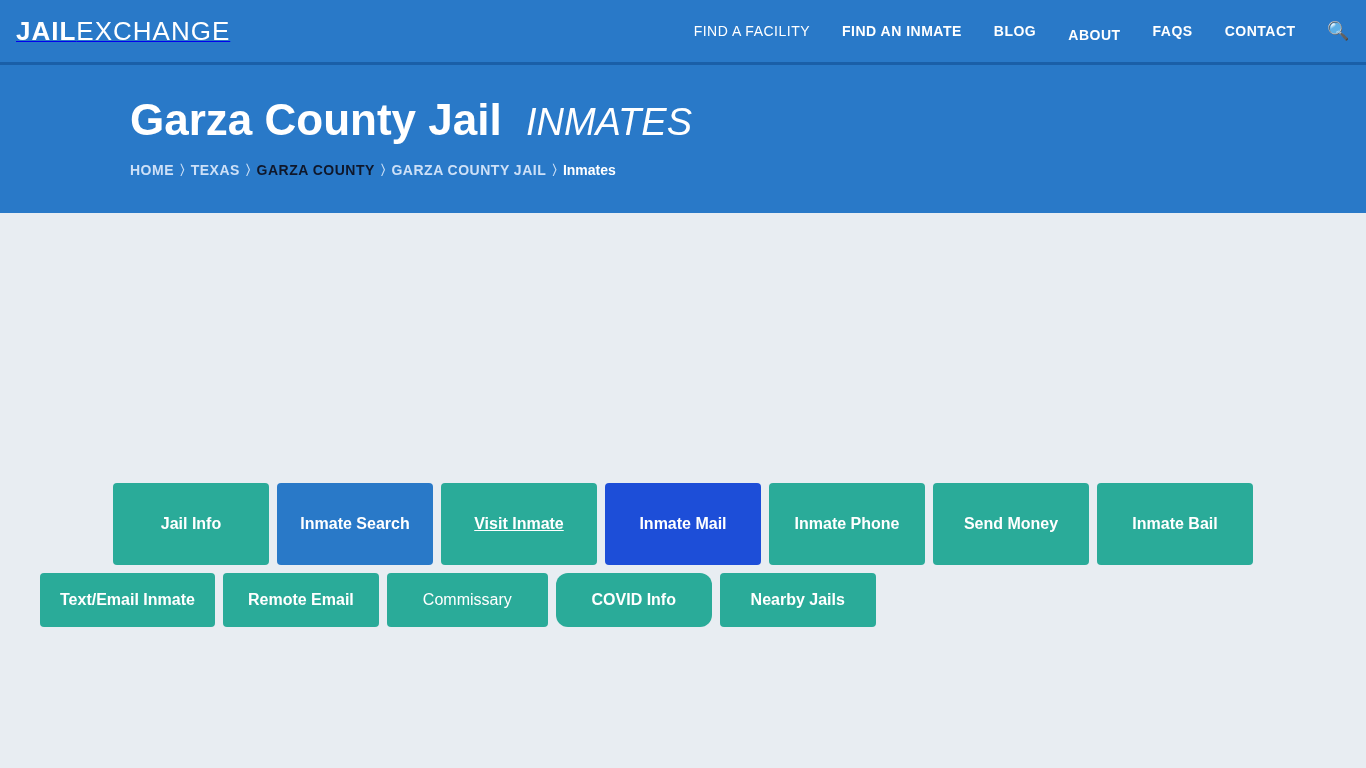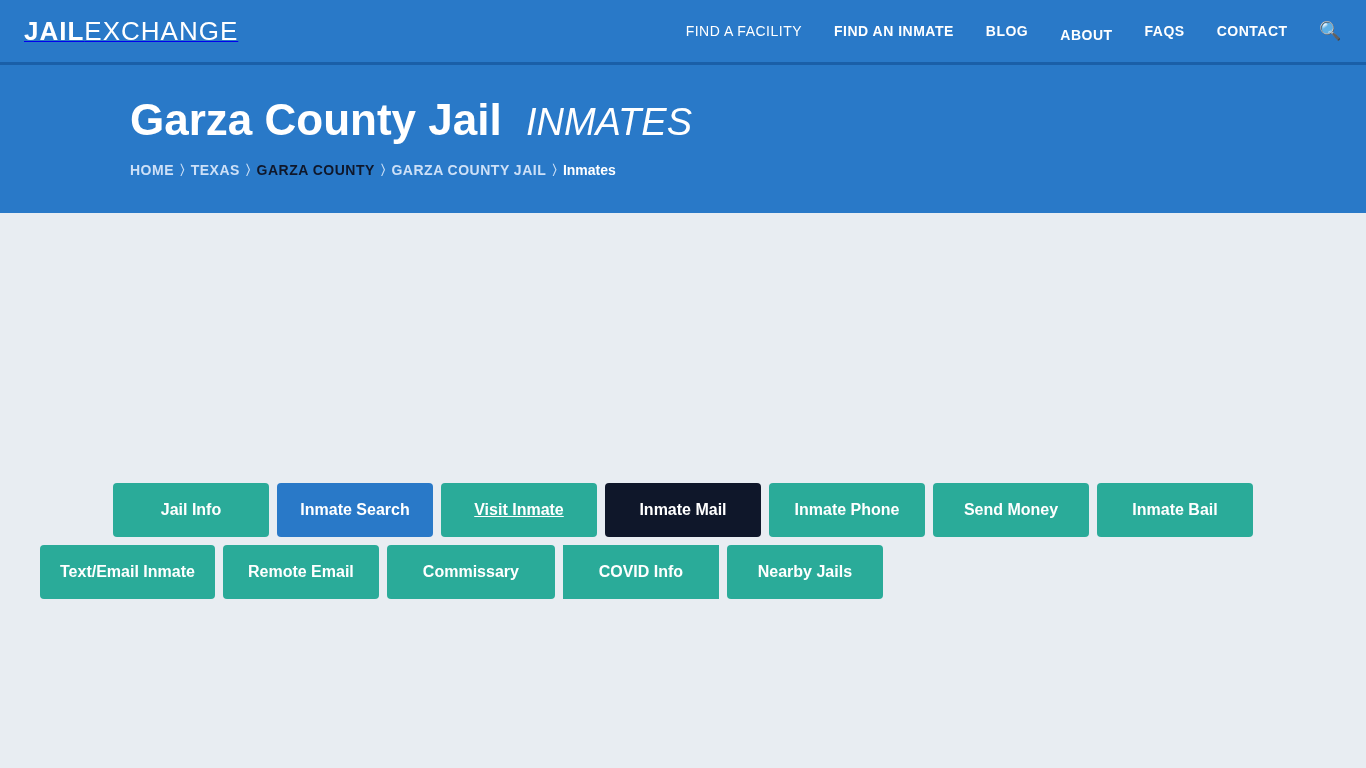--- a/index.html
+++ b/index.html
@@ -11,21 +11,21 @@
     body {
       font-family: Arial, Helvetica, sans-serif;
       background-color: #e8edf2;
       min-height: 768px;
       width: 1366px;
     }
 
     
     header {
       background-color: #2979c8;
-      padding: 0 24px;
+      padding: 0 16px;
       height: 65px;
       display: flex;
       align-items: center;
       justify-content: space-between;
       border-bottom: 3px solid #1a5fa8;
     }
 
     nav {
       display: flex;
       align-items: center;
@@ -80,26 +80,26 @@
 </div>
 
 <div style="background-color:#e8edf2; padding:20px 40px 60px 40px; min-height:480px;">
 
   <div style="height:250px;"></div>
 
   <div style="display:flex;gap:8px;justify-content:center;margin-bottom:8px;">
     <button style="padding:18px 20px;border:none;border-radius:4px;font-size:16px;font-weight:600;color:#fff;cursor:pointer;min-width:156px;text-align:center;background-color:#2aab99;font-family:Arial,sans-serif;">Jail Info</button>
     <button style="padding:18px 20px;border:none;border-radius:4px;font-size:16px;font-weight:600;color:#fff;cursor:pointer;min-width:156px;text-align:center;background-color:#2979c8;font-family:Arial,sans-serif;">Inmate Search</button>
     <button style="padding:6px 20px;border:none;border-radius:4px;font-size:16px;font-weight:600;color:#fff;cursor:pointer;min-width:156px;text-align:center;background-color:#2aab99;font-family:Arial,sans-serif;text-decoration:underline;">Visit Inmate</button>
-    <button style="padding:4px 20px;border:none;border-radius:4px;font-size:16px;font-weight:600;color:#fff;cursor:pointer;min-width:156px;background-color:#0f172a;font-family:Arial,sans-serif;">Inmate Mail</button>
+    <button style="padding:32px 20px;border:none;border-radius:4px;font-size:16px;font-weight:600;color:#fff;cursor:pointer;min-width:156px;background-color:#1d4ed8;font-family:Arial,sans-serif;">Inmate Mail</button>
     <button style="padding:18px 20px;border:none;border-radius:4px;font-size:16px;font-weight:600;color:#fff;cursor:pointer;min-width:156px;text-align:center;background-color:#2aab99;font-family:Arial,sans-serif;">Inmate Phone</button>
     <button style="padding:18px 20px;border:none;border-radius:4px;font-size:16px;font-weight:600;color:#fff;cursor:pointer;min-width:156px;text-align:center;background-color:#2aab99;font-family:Arial,sans-serif;">Send Money</button>
     <button style="padding:18px 20px;border:none;border-radius:4px;font-size:16px;font-weight:600;color:#fff;cursor:pointer;min-width:156px;text-align:center;background-color:#2aab99;font-family:Arial,sans-serif;">Inmate Bail</button>
   </div>
 
   <div style="display:flex;gap:8px;">
     <button style="padding:18px 20px;border:none;border-radius:4px;font-size:16px;font-weight:600;color:#fff;cursor:pointer;min-width:156px;text-align:center;background-color:#2aab99;font-family:Arial,sans-serif;">Text/Email Inmate</button>
     <button style="padding:18px 20px;border:none;border-radius:4px;font-size:16px;font-weight:600;color:#fff;cursor:pointer;min-width:156px;text-align:center;background-color:#2aab99;font-family:Arial,sans-serif;">Remote Email</button>
-    <button style="padding:18px 36px;border:none;border-radius:4px;font-size:16px;font-weight:700;color:#fff;cursor:pointer;min-width:156px;text-align:center;background-color:#2aab99;font-family:Arial,sans-serif;">Commissary</button>
-    <button style="padding:18px 20px;border:none;border-radius:0;font-size:16px;font-weight:600;color:#fff;cursor:pointer;min-width:156px;text-align:center;background-color:#2aab99;font-family:Arial,sans-serif;">COVID Info</button>
+    <button style="padding:18px 36px;border:none;border-radius:4px;font-size:16px;font-weight:400;color:#fff;cursor:pointer;min-width:156px;text-align:center;background-color:#2aab99;font-family:Arial,sans-serif;">Commissary</button>
+    <button style="padding:18px 20px;border:none;border-radius:12px;font-size:16px;font-weight:600;color:#fff;cursor:pointer;min-width:156px;text-align:center;background-color:#2aab99;font-family:Arial,sans-serif;">COVID Info</button>
     <button style="padding:18px 20px;border:none;border-radius:4px;font-size:16px;font-weight:600;color:#fff;cursor:pointer;min-width:156px;text-align:center;background-color:#2aab99;font-family:Arial,sans-serif;">Nearby Jails</button>
   </div>
 </div>
 
 </body></html>

